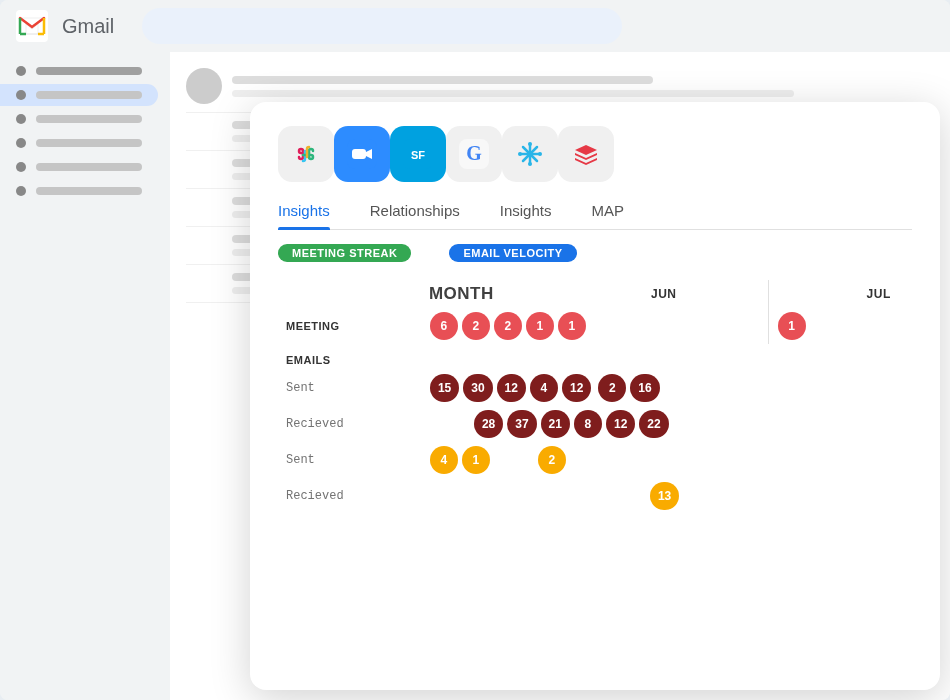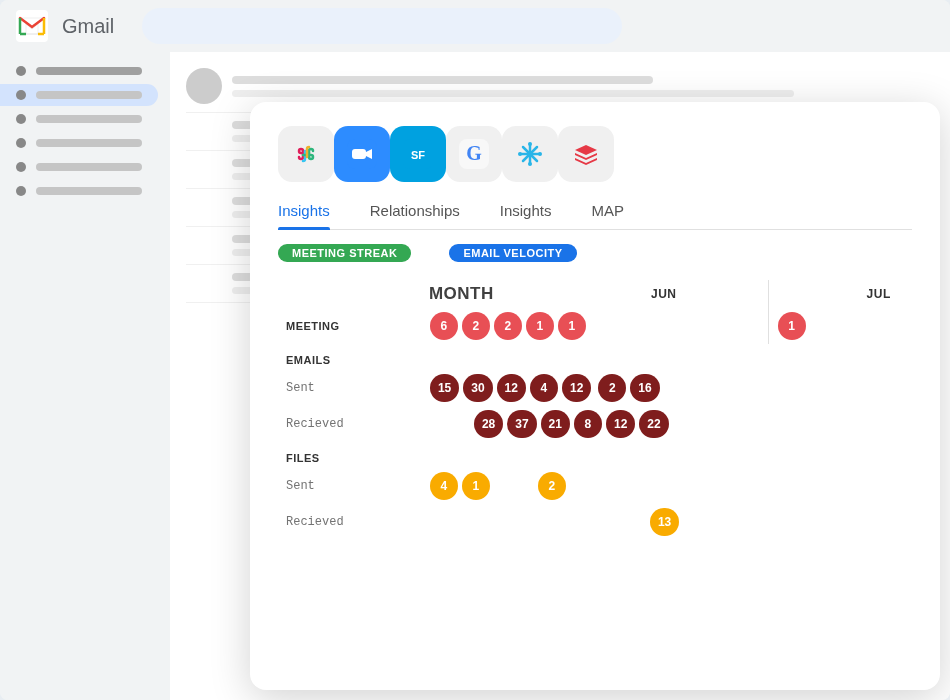--- a/index.html
+++ b/index.html
@@ -506,24 +506,20 @@
                     <div class="pill pill-blue">37</div>
                     <div class="pill pill-blue">21</div>
                     <div class="pill pill-blue">8</div>
                     <div class="pill pill-blue">12</div>
                     <div class="pill pill-blue">22</div>
                   </div>
                 </td>
               </tr>
 
               <tr>
-                <td class="row-label" style="padding-top:10px;">FILES</td>
-                <td colspan="6"></td>
-              </tr>
-              <tr>
                 <td class="row-sublabel">Sent</td>
                 <td colspan="6">
                   <div style="display:flex; gap:2px; align-items:center;">
                     <div class="pill pill-yellow">4</div>
                     <div class="pill pill-yellow">1</div>
                     <div style="width:42px;"></div>
                     <div class="pill pill-yellow">2</div>
                   </div>
                 </td>
               </tr>

